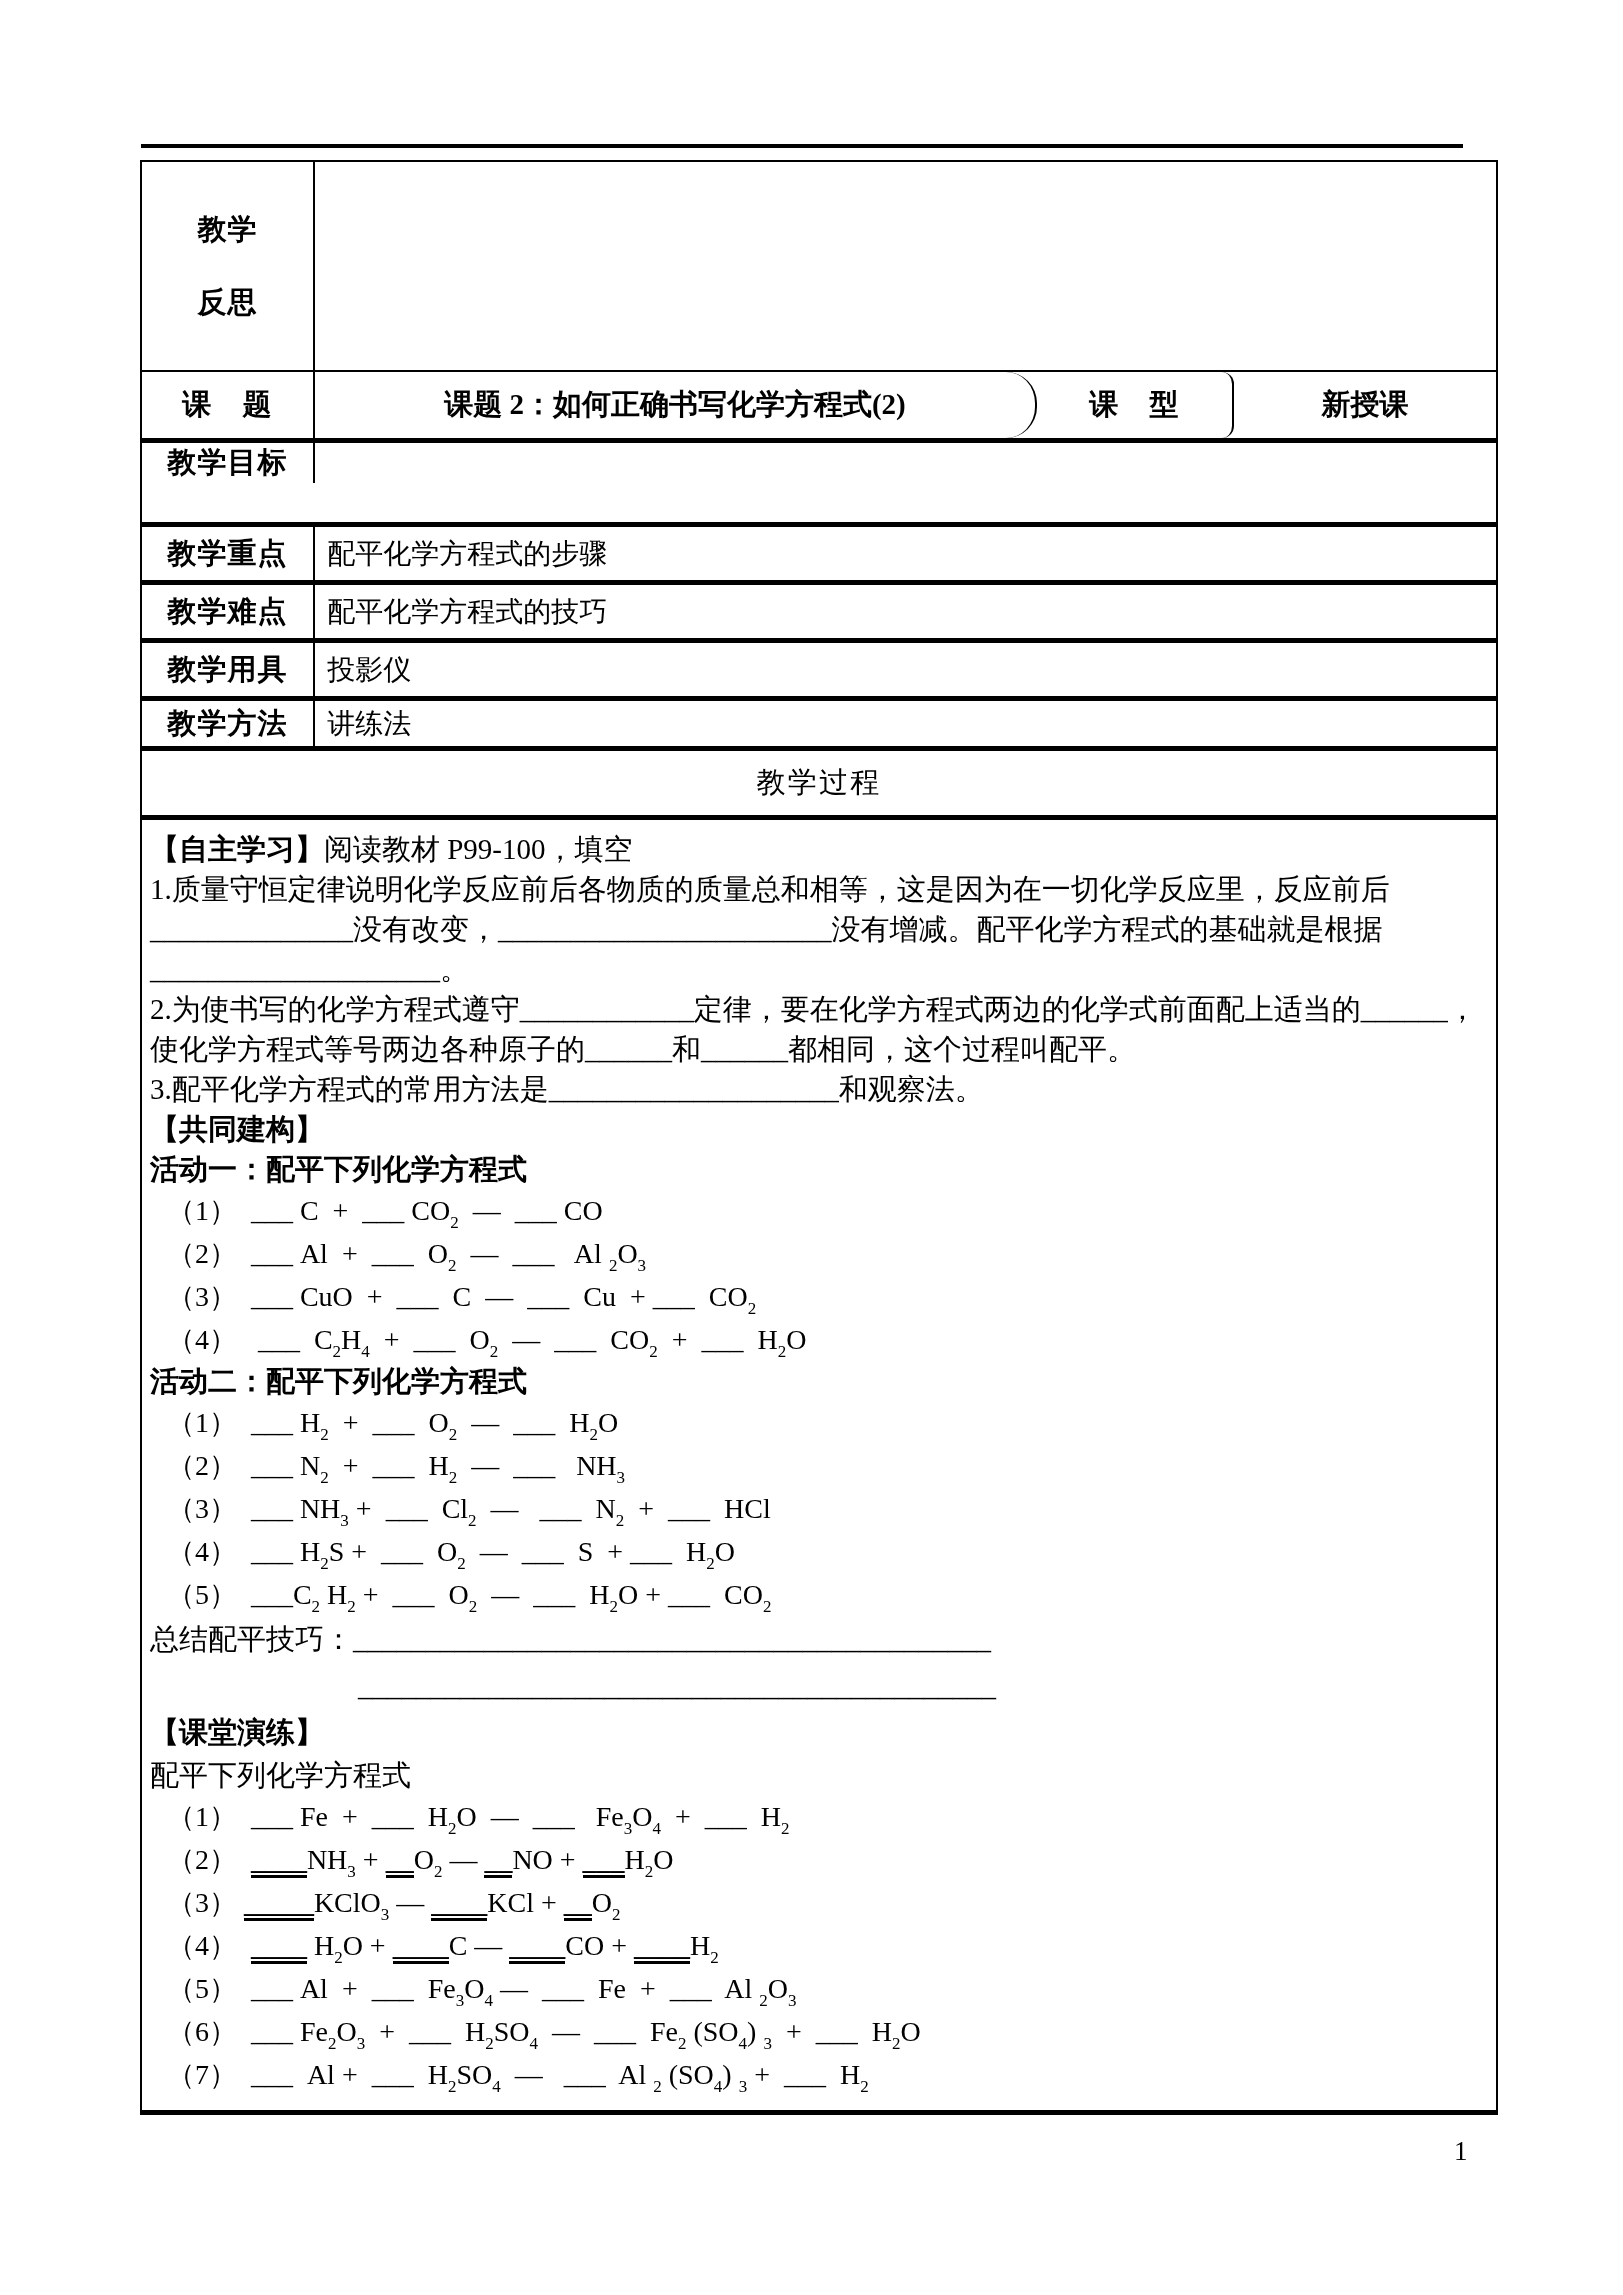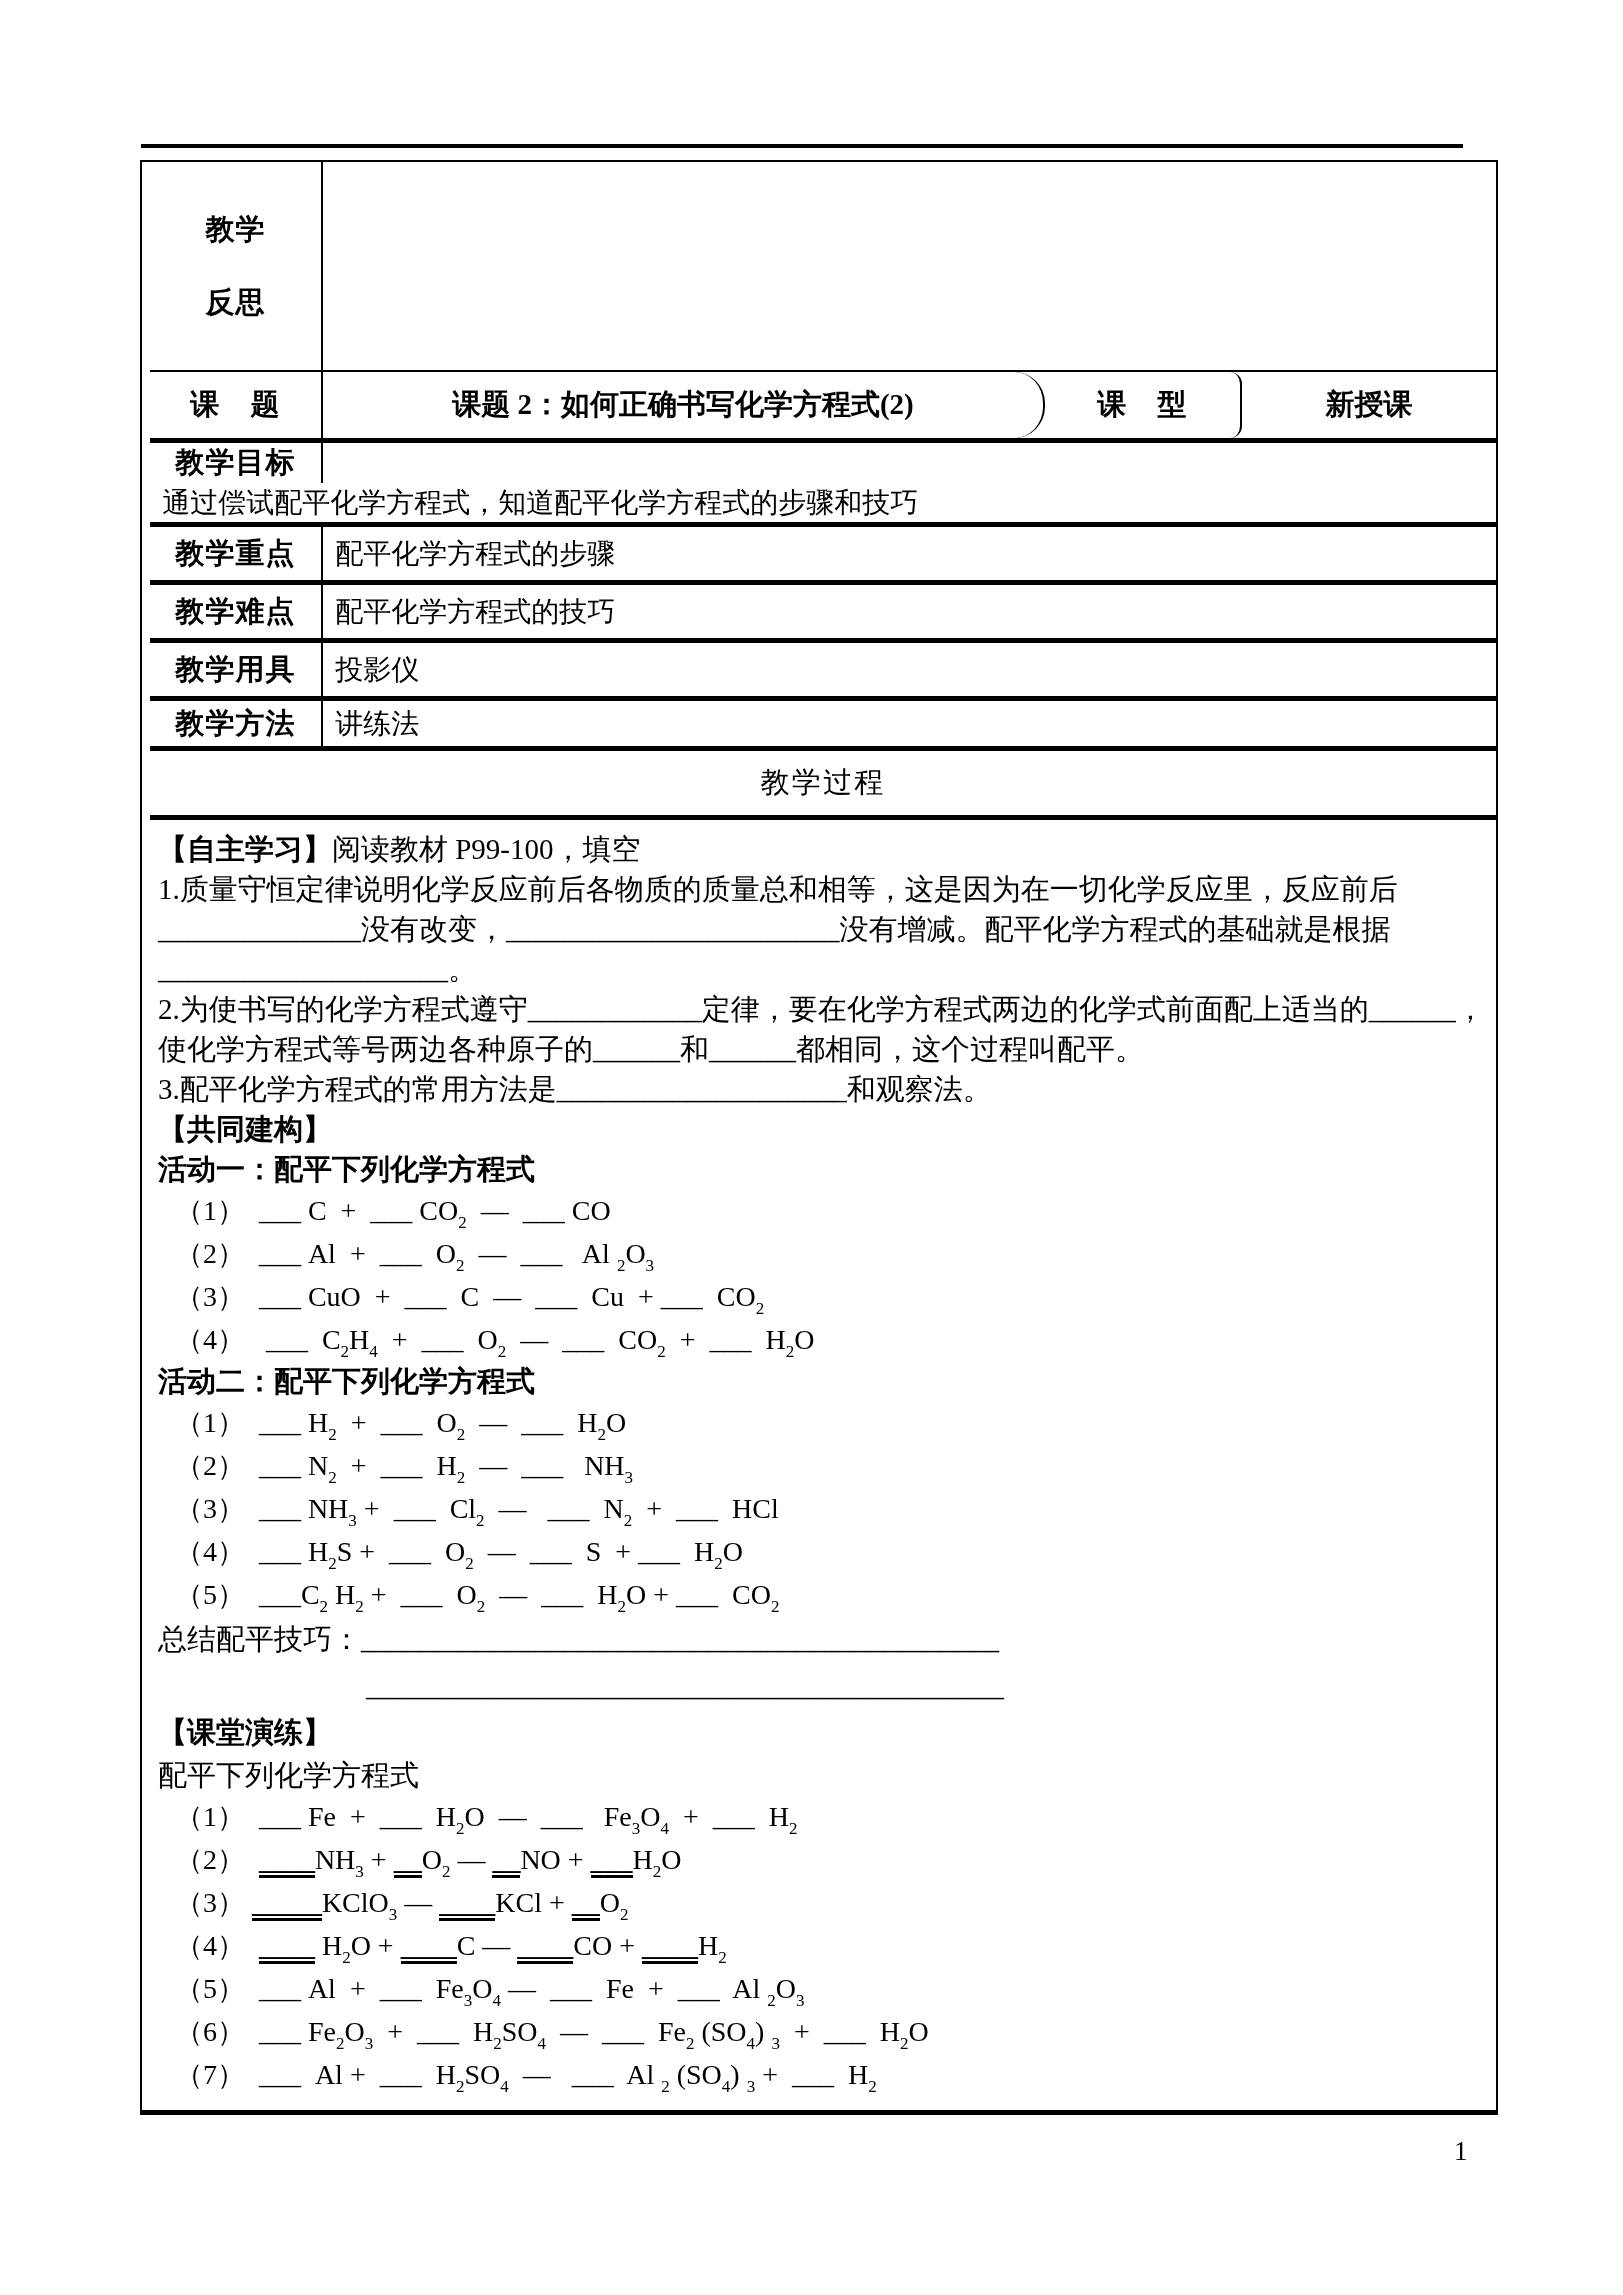--- a/index.html
+++ b/index.html
@@ -7,21 +7,20 @@
   body {
     width:1623px; height:2295px; position:relative;
     font-family:"Liberation Serif","DejaVu Serif",serif;
     color:#000;
   }
   .top-rule { position:absolute; left:141px; top:144px; width:1322px; height:3.9px; background:#000; }
   .doc-table {
     position:absolute; left:140px; top:160px; width:1358px;
     border:2.2px solid #000; border-bottom:5px solid #000;
     background:#fff;
-    padding-left:8px;
   }
   .row { display:flex; width:100%; }
   .sep-thin  { border-bottom:2.2px solid #000; }
   .sep-thick { border-bottom:5px solid #000; }
   .cell { display:flex; align-items:center; }
   .vline { border-right:2.2px solid #000; }
   .label-cell {
     width:173px; justify-content:center; text-align:center;
     font-weight:700; font-size:29px; letter-spacing:1.1px;
   }
@@ -68,21 +67,20 @@
 
   <div class="row row-topic sep-thick">
     <div class="cell label-cell vline">课　题</div>
     <div class="cell topic-title-cell vline">课题 2：如何正确书写化学方程式(2)</div>
     <div class="cell topic-type-label vline">课　型</div>
     <div class="cell topic-type-value">新授课</div>
   </div>
 
   <div class="row row-goal sep-thick">
     <div class="cell label-cell vline">教学目标</div>
-    <div class="cell value-cell">通过偿试配平化学方程式，知道配平化学方程式的步骤和技巧</div>
   </div>
 
   <div class="row row-attr sep-thick">
     <div class="cell label-cell vline">教学重点</div>
     <div class="cell value-cell">配平化学方程式的步骤</div>
   </div>
 
   <div class="row row-attr sep-thick">
     <div class="cell label-cell vline">教学难点</div>
     <div class="cell value-cell">配平化学方程式的技巧</div>

